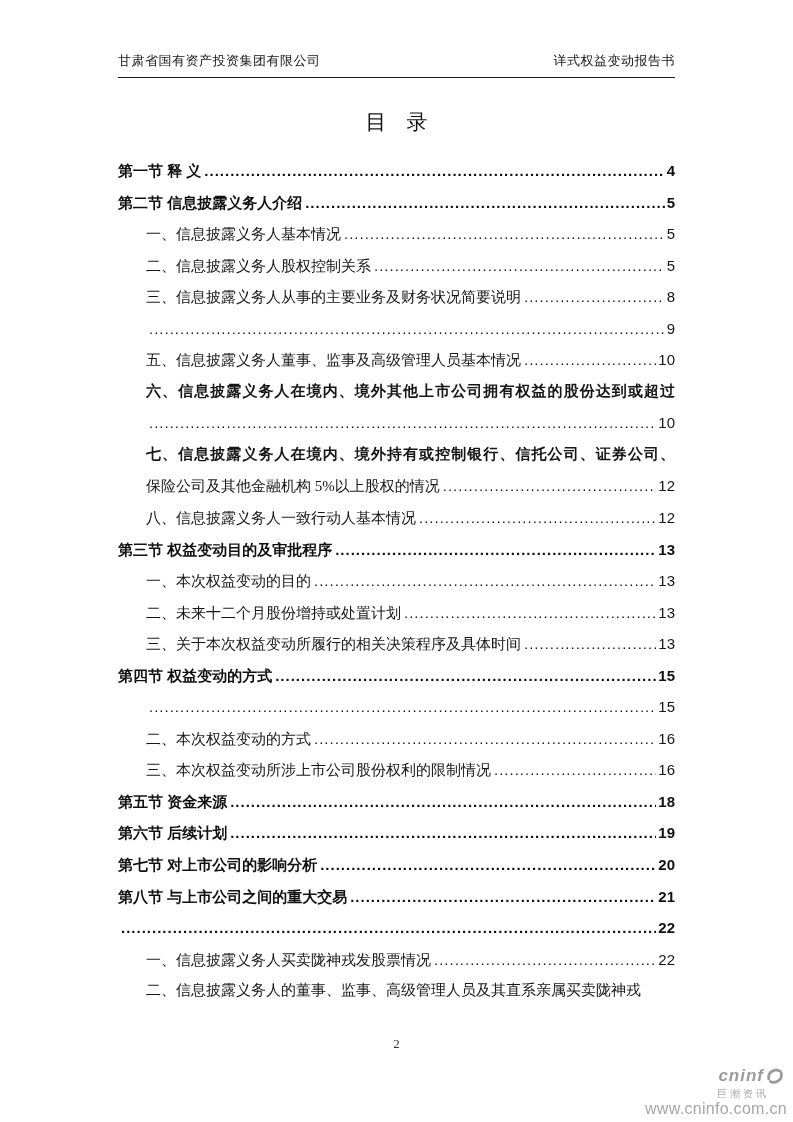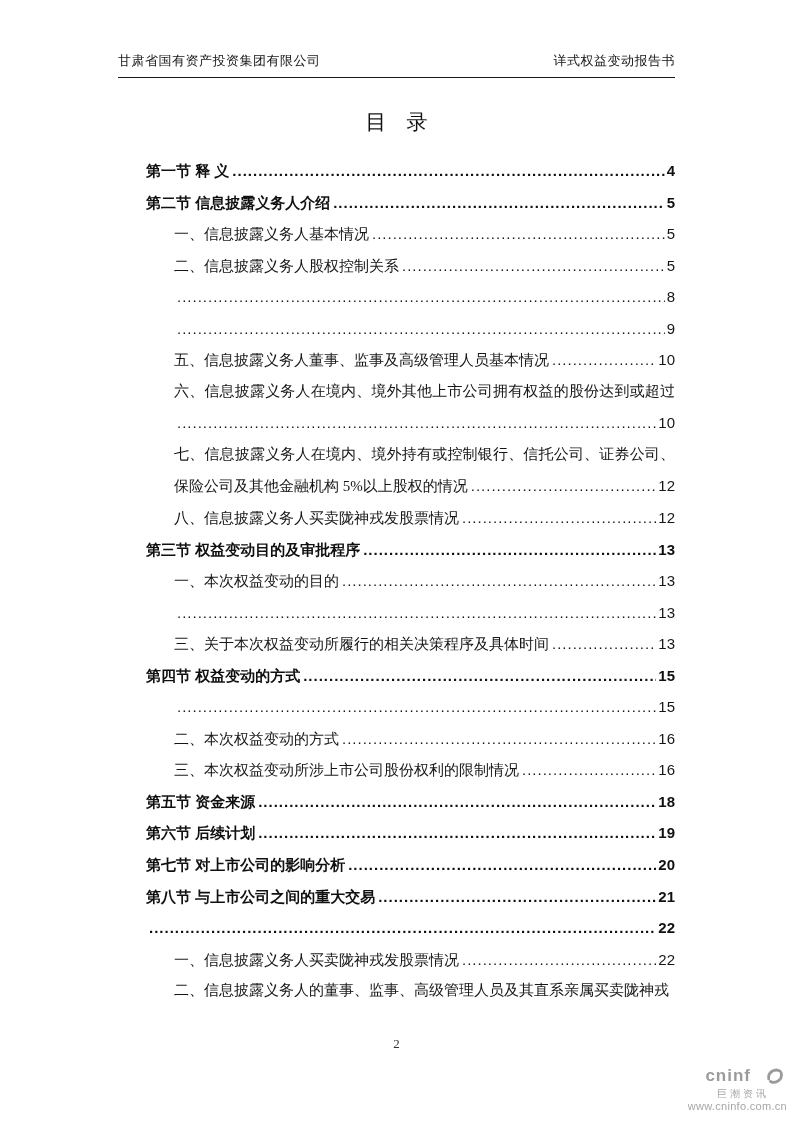--- a/index.html
+++ b/index.html
@@ -37,26 +37,27 @@
   
   .toc { margin-top: 19px; font-size: 15px; }
   .toc-entry.section {
     font-family: "Liberation Sans", sans-serif;
     font-weight: 700;
     color: #101010;
   }
   .toc-entry.sub .toc-line { padding-left: 28px; }
   .toc-line {
     display: flex; align-items: baseline;
-    height: 31.55px; line-height: 31.55px; margin-left: 28px;
+    height: 31.55px; line-height: 31.55px;
   }
   .toc-line.full .toc-label {
     flex: 1 1 auto;
     text-align: justify;
     text-align-last: justify;
+    font-weight: bold;
   }
   .toc-label { flex: 0 1 auto; white-space: nowrap; overflow: hidden; }
   .toc-dots {
     flex: 1 1 0; min-width: 0;
     overflow: hidden; white-space: nowrap;
     margin: 0 2px 0 3px;
     letter-spacing: 1px;
     font-family: "Liberation Sans", sans-serif;
   }
   .toc-page {
@@ -73,27 +74,27 @@
     color: #333;
   }
   
   .watermark {
     position: absolute; right: 6px; top: 1066px;
     display: flex; flex-direction: column; align-items: flex-end;
     color: #a0a0a0;
     font-family: "Liberation Sans", sans-serif;
     line-height: 1.1;
   }
-  .wm-brand-row { display: flex; align-items: center; gap: 14px; margin-right: 2px; }
+  .wm-brand-row { display: flex; align-items: center; gap: 1px; margin-right: 2px; font-style: italic; }
   .wm-brand {
     font-weight: 700; font-size: 17px; letter-spacing: 1px; color: #9b9b9b;
   }
   .wm-icon { display: block; }
   .wm-name { font-size: 10px; letter-spacing: 3px; color: #a6a6a6; margin: 2px 18px 1px 0; }
-  .wm-url { font-size: 11px; color: #a6a6a6; letter-spacing: 0.3px; margin-left: 44px; }
+  .wm-url { font-size: 16px; color: #a6a6a6; letter-spacing: 0.3px; margin-left: 44px; }
 </style>
 </head>
 <body>
 
 <div class="page">
 
   <div class="doc-header">
     <div class="doc-header-row">
       <span>甘肃省国有资产投资集团有限公司</span>
       <span>详式权益变动报告书</span>
@@ -127,20 +128,21 @@
       </div>
       <div class="toc-entry sub">
         <div class="toc-line last">
           <span class="toc-label">二、信息披露义务人股权控制关系</span>
           <span class="toc-dots">................................................................................................................................................................................................................................................................................................................................................................................................................</span>
           <span class="toc-page">5</span>
         </div>
       </div>
       <div class="toc-entry sub">
         <div class="toc-line last">
+          <span class="toc-label">三、信息披露义务人从事的主要业务及财务状况简要说明</span>
           <span class="toc-dots">................................................................................................................................................................................................................................................................................................................................................................................................................</span>
           <span class="toc-page">8</span>
         </div>
       </div>
       <div class="toc-entry sub">
         <div class="toc-line last">
           <span class="toc-dots">................................................................................................................................................................................................................................................................................................................................................................................................................</span>
           <span class="toc-page">9</span>
         </div>
       </div>
@@ -165,41 +167,42 @@
           <span class="toc-label">七、信息披露义务人在境内、境外持有或控制银行、信托公司、证券公司、</span>
         </div>
         <div class="toc-line last">
           <span class="toc-label">保险公司及其他金融机构 5%以上股权的情况</span>
           <span class="toc-dots">................................................................................................................................................................................................................................................................................................................................................................................................................</span>
           <span class="toc-page">12</span>
         </div>
       </div>
       <div class="toc-entry sub">
         <div class="toc-line last">
-          <span class="toc-label">八、信息披露义务人买卖陇神戎发股票情况</span>
+          <span class="toc-label">八、信息披露义务人一致行动人基本情况</span>
           <span class="toc-dots">................................................................................................................................................................................................................................................................................................................................................................................................................</span>
           <span class="toc-page">12</span>
         </div>
       </div>
       <div class="toc-entry section">
         <div class="toc-line last">
           <span class="toc-label">第三节 权益变动目的及审批程序</span>
           <span class="toc-dots">................................................................................................................................................................................................................................................................................................................................................................................................................</span>
           <span class="toc-page">13</span>
         </div>
       </div>
       <div class="toc-entry sub">
         <div class="toc-line last">
           <span class="toc-label">一、本次权益变动的目的</span>
           <span class="toc-dots">................................................................................................................................................................................................................................................................................................................................................................................................................</span>
           <span class="toc-page">13</span>
         </div>
       </div>
       <div class="toc-entry sub">
         <div class="toc-line last">
+          <span class="toc-label">二、未来十二个月股份增持或处置计划</span>
           <span class="toc-dots">................................................................................................................................................................................................................................................................................................................................................................................................................</span>
           <span class="toc-page">13</span>
         </div>
       </div>
       <div class="toc-entry sub">
         <div class="toc-line last">
           <span class="toc-label">三、关于本次权益变动所履行的相关决策程序及具体时间</span>
           <span class="toc-dots">................................................................................................................................................................................................................................................................................................................................................................................................................</span>
           <span class="toc-page">13</span>
         </div>

